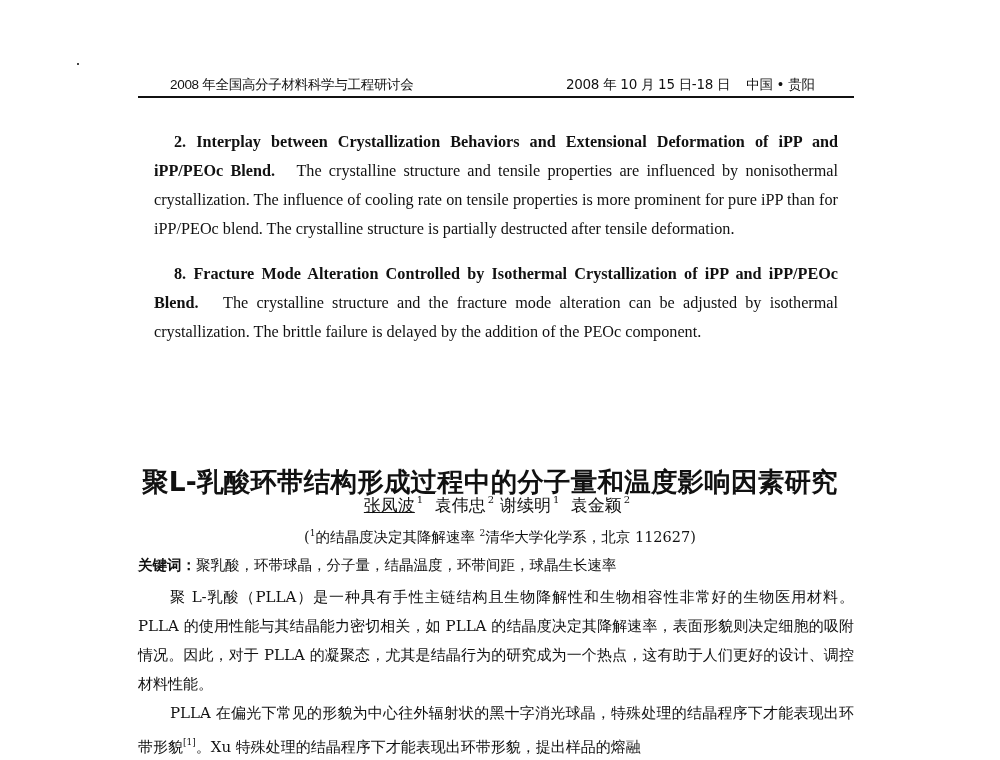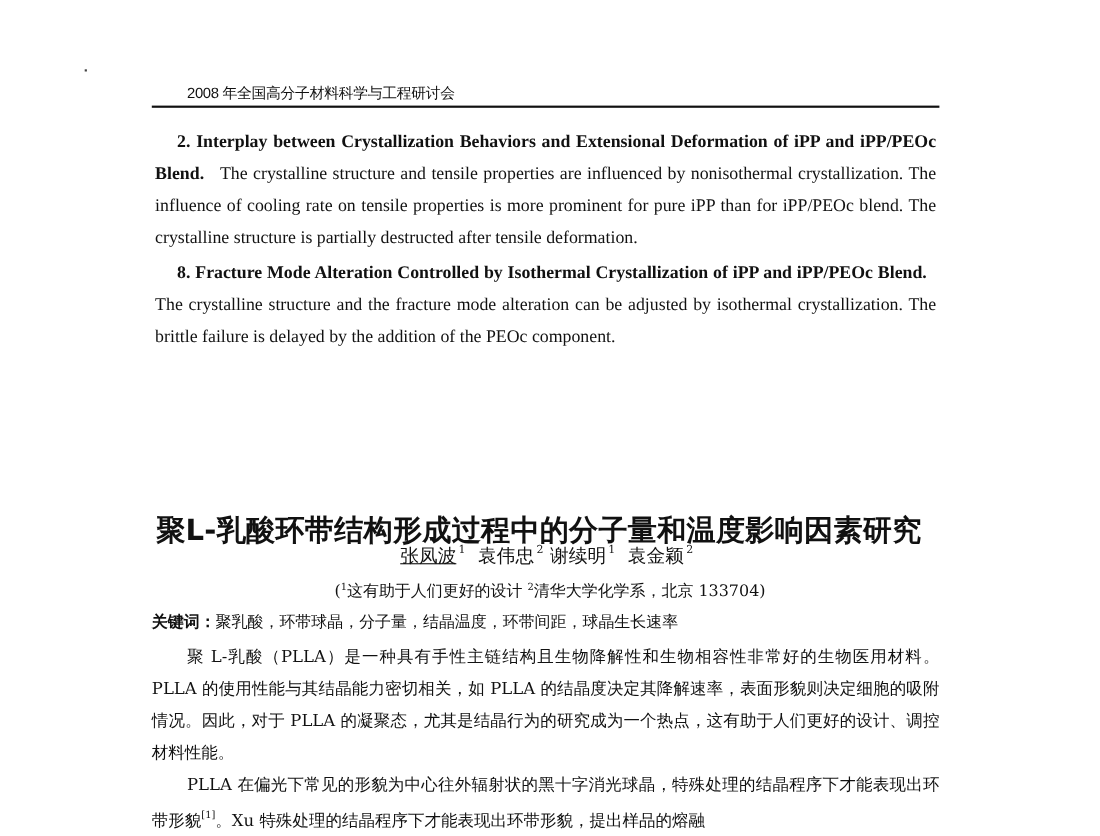--- a/index.html
+++ b/index.html
@@ -3,21 +3,21 @@
   <meta charset="utf-8">
   <style>
     html, body { margin:0; padding:0; background:#ffffff; }
     body { width:1000px; height:760px; overflow:hidden; position:relative; color:#111; font-family:"DejaVu Serif", "Liberation Serif", serif; }
     .dot { position:absolute; left:77px; top:63px; width:2px; height:2px; background:#444; }
     .header { position:absolute; left:138px; top:74px; width:716px; height:22px; }
     .header .left { position:absolute; left:32px; top:2px; font-family:Liberation Sans, sans-serif; font-size:13.5px; letter-spacing:-0.3px; }
     .header .right { position:absolute; left:428px; top:2px; font-family:"DejaVu Sans", "Liberation Sans", sans-serif; font-size:13.5px; letter-spacing:-0.3px; white-space:pre; }
     .header .rule { position:absolute; left:0; top:22px; width:716px; height:2px; background:#111; }
     .en { position:absolute; left:138px; width:716px; font-family:"Liberation Serif", serif; font-size:16.2px; line-height:29px; text-align:justify; text-align-last:left; }
-    .en .p { margin:3px; }
+    .en .p { margin:16px; }
     .en .indent { text-indent:20px; }
     .en b { font-weight:bold; }
     .title { position:absolute; left:142px; top:425px; width:716px; font-family:"DejaVu Sans", "Liberation Sans", sans-serif; font-weight:bold; font-size:26.5px; letter-spacing:0.2px; white-space:nowrap;margin-top:39px; }
     .authors { position:absolute; left:0; top:494px; width:1000px; text-align:center; font-family:"DejaVu Serif", serif; font-size:17px; }
     .authors .first { text-decoration:underline;margin-top:44px; }
     .authors sup { font-size:10px; vertical-align:8px; margin-left:2px; margin-right:6px; }
     .affil { position:absolute; left:0; top:528px; width:1000px; text-align:center; font-family:"DejaVu Serif", serif; font-size:14.5px; }
     .affil sup { font-size:9px; vertical-align:6px; }
     .kw { position:absolute; left:138px; top:556px; font-family:"DejaVu Serif", serif; font-size:14.5px; white-space:nowrap; }
     .kw .label { font-family:"DejaVu Sans", sans-serif; font-weight:bold; }
@@ -26,37 +26,38 @@
     .cn .indent { text-indent:32px; }
     .cn sup { font-size:9px; vertical-align:7px; }
   </style>
 </head>
 <body>
 
 <div class="dot"></div>
 
 <div class="header">
   <span class="left">2008 年全国高分子材料科学与工程研讨会</span>
+  <span class="right">2008 年 10 月 15 日-18 日    中国 • 贵阳</span>
   <div class="rule"></div>
 </div>
 
 <div class="en" style="top:112px;">
   <p class="p indent"><b>2. Interplay between Crystallization Behaviors and Extensional Deformation of iPP and iPP/PEOc Blend.</b>&nbsp;&nbsp; <span>The crystalline structure and tensile properties are influenced by nonisothermal crystallization. The influence of cooling rate on tensile properties is more prominent for pure iPP than for iPP/PEOc blend. The crystalline structure is partially destructed after tensile deformation.</span></p>
   <p class="p indent"><b>8. Fracture Mode Alteration Controlled by Isothermal Crystallization of iPP and iPP/PEOc Blend.</b>&nbsp;&nbsp; <span>The crystalline structure and the fracture mode alteration can be adjusted by isothermal crystallization. The brittle failure is delayed by the addition of the PEOc component.</span></p>
 </div>
 
 <div class="title">聚L-乳酸环带结构形成过程中的分子量和温度影响因素研究</div>
 
 <div class="authors">
   <span class="first">张凤波</span><sup>1</sup>
   <span>袁伟忠</span><sup>2</sup><span>谢续明</span><sup>1</sup>
   <span>袁金颖</span><sup>2</sup>
 </div>
 
-<div class="affil"><span>(</span><sup>1</sup><span>这有助于人们更好的设计 </span><sup>2</sup><span>清华大学化学系，北京  133704)</span></div>
+<div class="affil"><span>(</span><sup>1</sup><span>的结晶度决定其降解速率 </span><sup>2</sup><span>清华大学化学系，北京  112627)</span></div>
 
 <div class="kw">
   <span class="label">关键词：</span><span>聚乳酸，环带球晶，分子量，结晶温度，环带间距，球晶生长速率</span>
 </div>
 
 <div class="cn" style="top:583px;">
   <p class="p indent">聚 L-乳酸（PLLA）是一种具有手性主链结构且生物降解性和生物相容性非常好的生物医用材料。PLLA 的使用性能与其结晶能力密切相关，如 PLLA 的结晶度决定其降解速率，表面形貌则决定细胞的吸附情况。因此，对于 PLLA 的凝聚态，尤其是结晶行为的研究成为一个热点，这有助于人们更好的设计、调控材料性能。</p>
   <p class="p indent"><span>PLLA 在偏光下常见的形貌为中心往外辐射状的黑十字消光球晶，特殊处理的结晶程序下才能表现出环带形貌</span><sup>[1]</sup><span>。Xu 特殊处理的结晶程序下才能表现出环带形貌，提出样品的熔融</span></p>
 </div>
 

